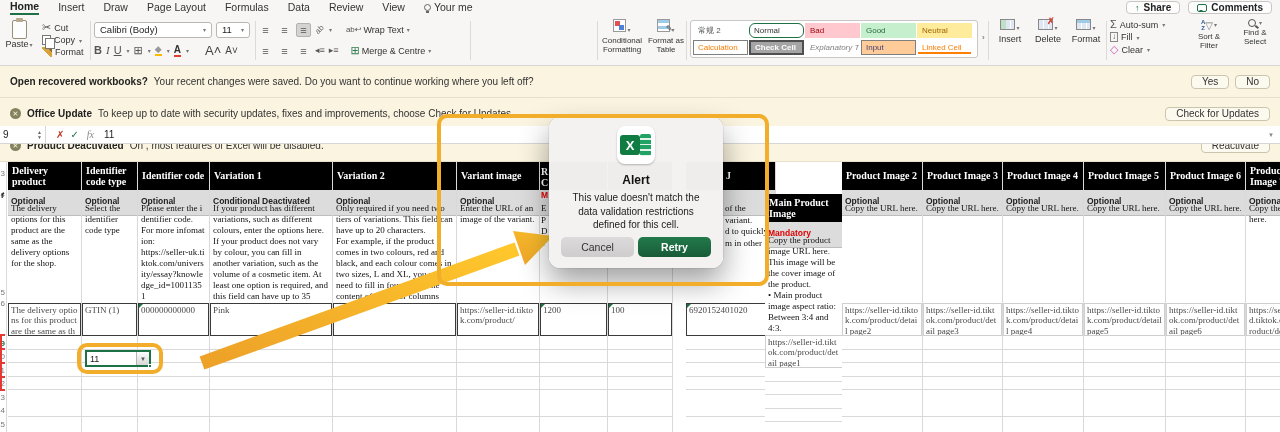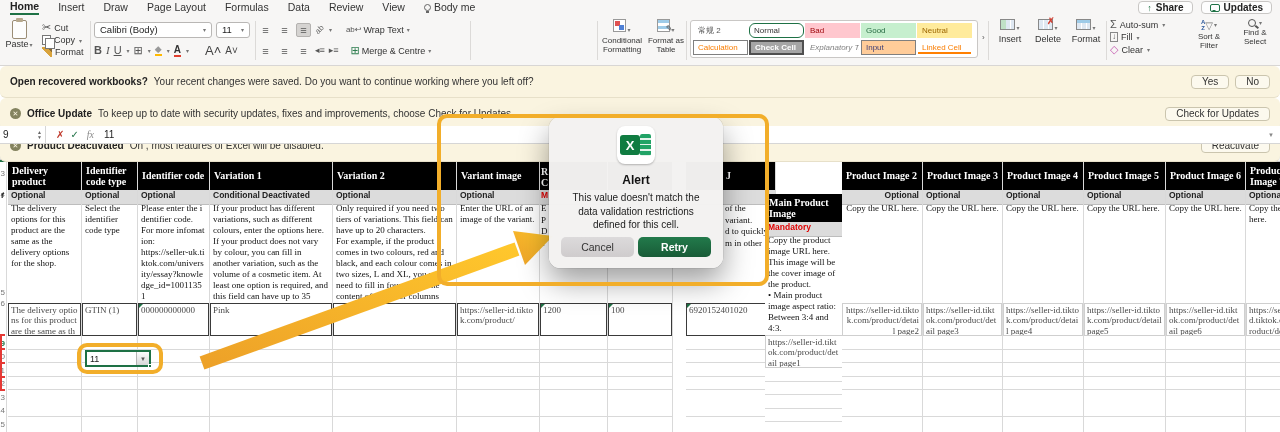--- a/index.html
+++ b/index.html
@@ -70,21 +70,21 @@
   .chip.c2{background:#ffc7ce;color:#9c0006;} .chip.c3{background:#c6efce;color:#276b43;}
   .chip.c4{background:#ffeb9c;color:#9c6500;} .chip.c5{background:#fff;border-color:#7f7f7f;color:#fa7d00;}
   .chip.c6{background:#a5a5a5;color:#fff;font-weight:bold;border:2px solid #4f4f4f;}
   .chip.c7{color:#7f7f7f;font-style:italic;} .chip.c8{background:#ffcc99;border-color:#7f7f7f;color:#3f3f76;}
   .chip.c9{color:#fa7d00;box-shadow:inset 0 -2px 0 #ff8001;}
   .gal-more { position:absolute; left:292px; top:18px; font-size:8px; color:#555;}
 
   
   .notifs { position:absolute; top:66px; left:0; width:1280px; z-index:3;}
   .nbar { height:32px; background:#faf4e0; border-bottom:1px solid #e7e0c9; display:flex;
-    align-items:center; font-size:10px; color:#333; padding:12px 10px; gap:6px;border-radius:6px;}
+    align-items:center; font-size:10px; color:#333; padding:12px 10px; gap:6px;}
   .nbar b { font-size:10px; color:#222; }
   .nx { width:11px; height:11px; border-radius:50%; background:#84835f; color:#faf4e0; font-size:7px;
     display:flex; align-items:center; justify-content:center; flex:none;}
   .nbtns { margin-left:auto; display:flex; gap:6px;}
   .nbtn { border:1px solid #cbc5ae; border-radius:4px; background:#fcf9ee; padding:0 10px; height:14px;
     display:flex; align-items:center; font-size:10px; color:#333;}
 
   
   .fbar { position:absolute; top:126px; left:0; width:1280px; height:18px; background:#fff;
     border-bottom:1px solid #d6d6d6; display:flex; align-items:center; font-size:10px; z-index:3;}
@@ -103,22 +103,22 @@
   .corner::after{content:"";position:absolute;right:1px;bottom:1px;border:3px solid transparent;border-right-color:#b0b0b0;border-bottom-color:#b0b0b0;}
   .corner-green { position:absolute; left:0; top:16px; width:8px; height:2px; background:#1e7145;}
   .letters { position:absolute; left:8px; top:0; right:0; height:18px; background:#f4f4f4; border-bottom:1px solid #c9c9c9;}
   .letter { position:absolute; top:0; height:18px; display:flex; align-items:center; justify-content:center;
     font-size:8.5px; color:#555; border-right:1px solid #d2d2d2;}
   .letter.sel { background:#dedede; color:#1b5e38; font-weight:bold; box-shadow:inset 0 -2px 0 #1e7145;}
   .gcol { position:absolute; top:18px; height:270px; border-right:1px solid #d9d9d9; background:#fff; overflow:hidden;}
   .ghead { position:absolute; left:0; right:0; top:0; height:28px; background:#000; color:#fff;
     font-family:"Liberation Serif",serif; font-weight:bold; font-size:10px; line-height:1.15;
     display:flex; align-items:center; padding:0 4px; overflow:hidden;}
-  .greq { position:absolute; left:0; right:0; top:28px; height:15px; background:#dcdcdc;
-    font-size:8.5px; font-weight:bold; color:#222; padding:0 3px; line-height:11px;
+  .greq { position:absolute; left:0; right:0; top:28px; height:26px; background:#dcdcdc;
+    font-size:8.5px; font-weight:bold; color:#222; padding:6px 3px; line-height:11px;
     border-bottom:1px solid #bdbdbd; white-space:nowrap; overflow:hidden;}
   .greq.red { color:#e00000; }
   .gdesc { position:absolute; left:0; right:0; top:39px; height:102px; padding:2px 3px;
     font-family:"Liberation Serif",serif; font-size:9px; line-height:1.22; color:#111;
     white-space:pre-line; overflow:hidden; word-break:break-word;}
   .gdesc.urlish { word-break:break-all; }
   .gdata { position:absolute; left:0; right:0; top:141px; height:33px; padding:1px 2px;
     font-family:"Liberation Serif",serif; font-size:9px; line-height:1.15; color:#4a4a4a;
     overflow:hidden; word-break:break-all; border:1px solid #cfcfcf;}
   .gdata.boxed { border:1px solid #3a3a3a; }
@@ -168,29 +168,29 @@
 
 <div class="menubar">
   <span class="mtab active">Home</span>
   <span class="mtab">Insert</span>
   <span class="mtab">Draw</span>
   <span class="mtab">Page Layout</span>
   <span class="mtab">Formulas</span>
   <span class="mtab">Data</span>
   <span class="mtab">Review</span>
   <span class="mtab">View</span>
-  <span class="mtab"><span class="bulb"></span><span>Body me</span></span>
+  <span class="mtab"><span class="bulb"></span><span>Your me</span></span>
   <div class="mb-right">
     <div class="mb-btn">
         <span class="share-ic">↑</span>
         <span>Share</span>
       </div>
     <div class="mb-btn">
         <span class="bubble"></span>
-        <span>Updates</span>
+        <span>Comments</span>
       </div>
   </div>
 </div>
 
 <div class="ribbon">
   <div class="rdiv" style="left:90px"></div>
     <div class="rdiv" style="left:255px"></div>
   <div class="rdiv" style="left:470px"></div>
     <div class="rdiv" style="left:597px"></div>
   <div class="rdiv" style="left:686px"></div>
@@ -487,21 +487,21 @@
       </div>
       <div class="gcol" style="left: 765px; width: 79px; margin-top: 32px;">
         <div class="ghead">Main Product Image</div>
         <div class="greq red">Mandatory</div>
         <div class="gdesc">Copy the product image URL here. This image will be the cover image of the product.
 • Main product image aspect ratio: Between 3:4 and 4:3.
 • Picture pixel range: between 100×100 px and 1200×1200 px; the higher, the clearer.</div>
         <div class="gdata"><span>https://seller-id.tiktok.com/product/detail page1</span></div>
         <div class="gempty"></div>
       </div>
-      <div class="gcol" style="left: 842px; width: 81px; text-align: right;">
+      <div class="gcol" style="left: 842px; width: 81px;">
         <div class="ghead">Product Image 2</div>
         <div class="greq">Optional</div>
         <div class="gdesc">Copy the URL here.</div>
         <div class="gdata"><span>https://seller-id.tiktok.com/product/detail page2</span></div>
         <div class="gempty"></div>
       </div>
       <div class="gcol" style="left: 923px; width: 80px;">
         <div class="ghead">Product Image 3</div>
         <div class="greq">Optional</div>
         <div class="gdesc">Copy the URL here.</div>

